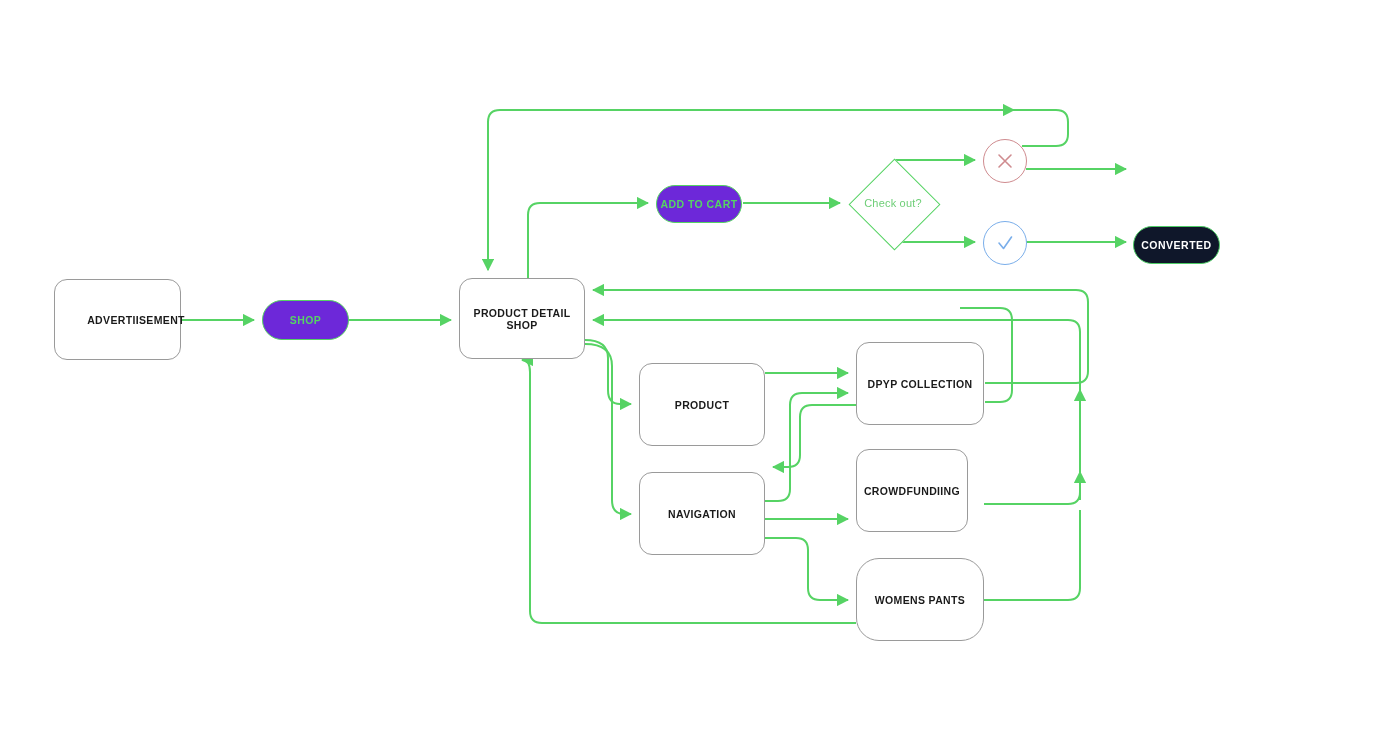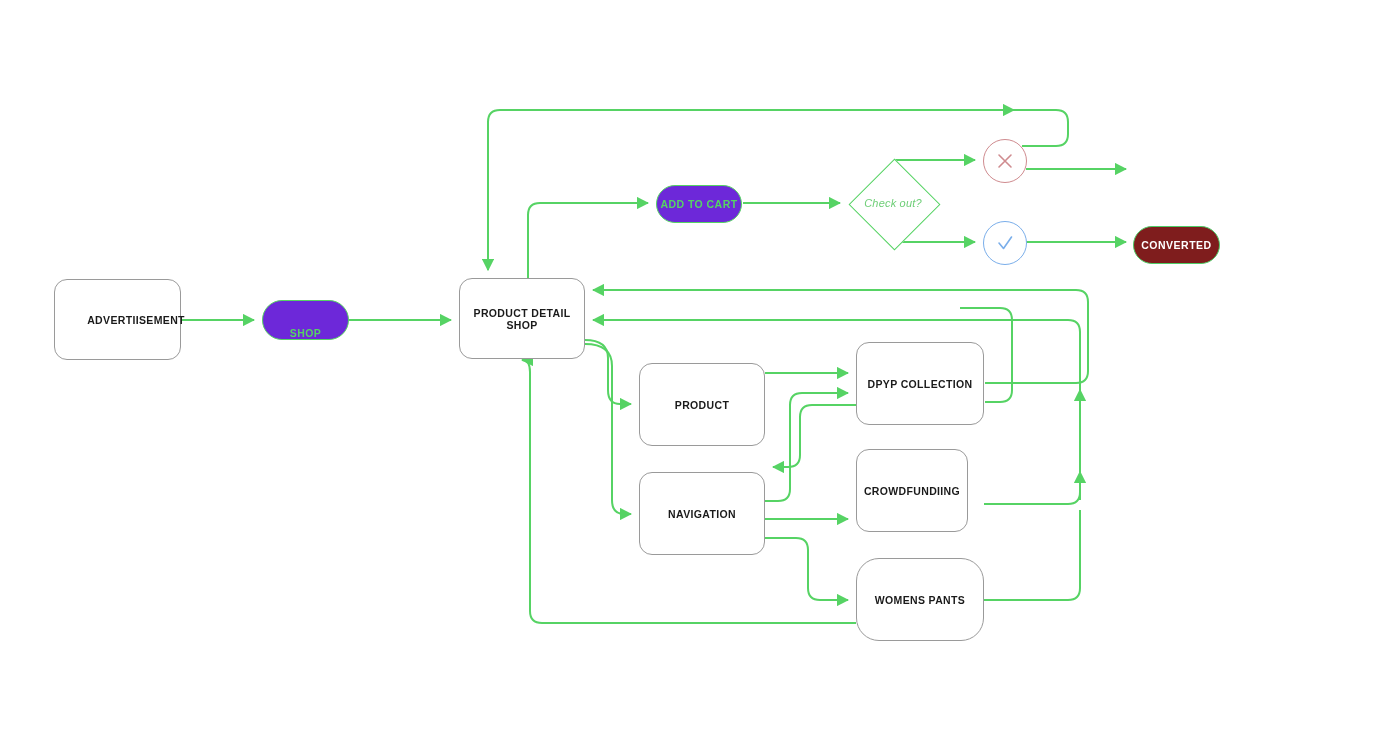--- a/index.html
+++ b/index.html
@@ -50,21 +50,21 @@
     border: 1.8px solid #56d364;
     border-radius: 999px;
   }
   .node-pill .node-label {
     color: #56d364;
     font-size: 10.5px;
     font-weight: 700;
     letter-spacing: 0.45px;
   }
   .node-pill-solid {
-    background: #7f1d1d;
+    background: #0f172a;
     border: 1.8px solid #4ecb66;
     border-radius: 999px;
   }
   .node-pill-solid .node-label {
     color: #ffffff;
     font-size: 10.5px;
     font-weight: 700;
     letter-spacing: 0.5px;
   }
   .node-diamond {
@@ -163,33 +163,33 @@
 
       <path d="M 856 623 L 542 623 Q 530 623 530 611 L 530 372 Q 530 360 522 360" marker-end="url(#arrow)"></path>
 
     </g>
   </svg>
 
   <div class="node node-rect" style="left:54px; top:279px; width:127px; height:81px;padding-left:37px;">
     <span class="node-label">ADVERTIISEMENT</span>
   </div>
 
-  <div class="node node-pill" style="left:262px; top:300px; width:87px; height:40px;align-items:flex-end;">
+  <div class="node node-pill" style="left:262px; top:300px; width:87px; height:40px;">
     <span class="node-label">SHOP</span>
   </div>
 
   <div class="node node-rect" style="left:459px; top:278px; width:126px; height:81px;">
     <span class="node-label">PRODUCT DETAIL SHOP</span>
   </div>
 
   <div class="node node-pill" style="left:656px; top:185px; width:86px; height:38px;">
     <span class="node-label">ADD TO CART</span>
   </div>
 
-  <div class="node-diamond" style="left:848px; top:158px; width:90px; height:90px;font-style:italic;">
+  <div class="node-diamond" style="left:848px; top:158px; width:90px; height:90px;">
     <div class="diamond-shape"></div>
     <span class="node-label">Check out?</span>
   </div>
 
   <div class="node-circle circle-reject" style="left:983px; top:139px; width:42px; height:42px;">
     <svg class="glyph" width="22" height="22" viewBox="0 0 22 22">
       <path d="M 5 5 L 17 17 M 17 5 L 5 17" stroke="#cf8b8f" stroke-width="1.6" fill="none" stroke-linecap="round"></path>
     </svg>
   </div>
 

